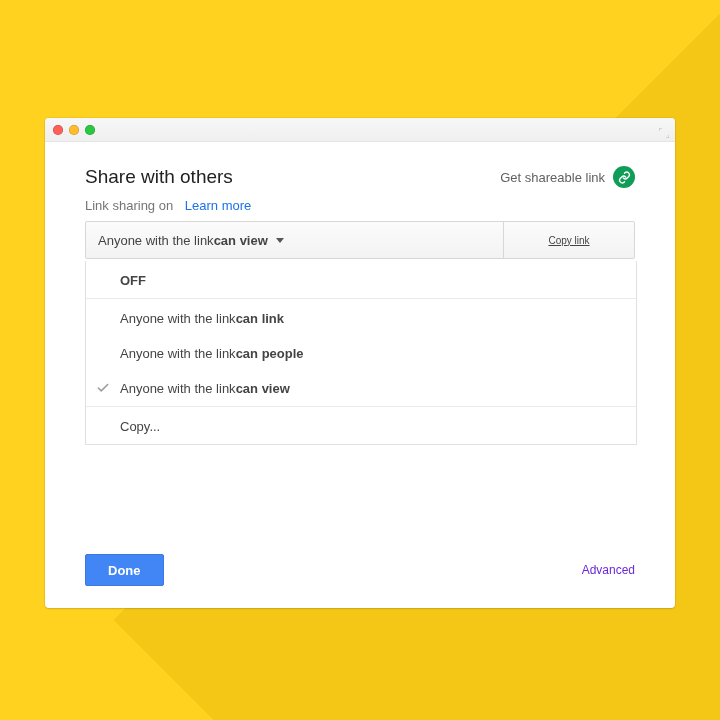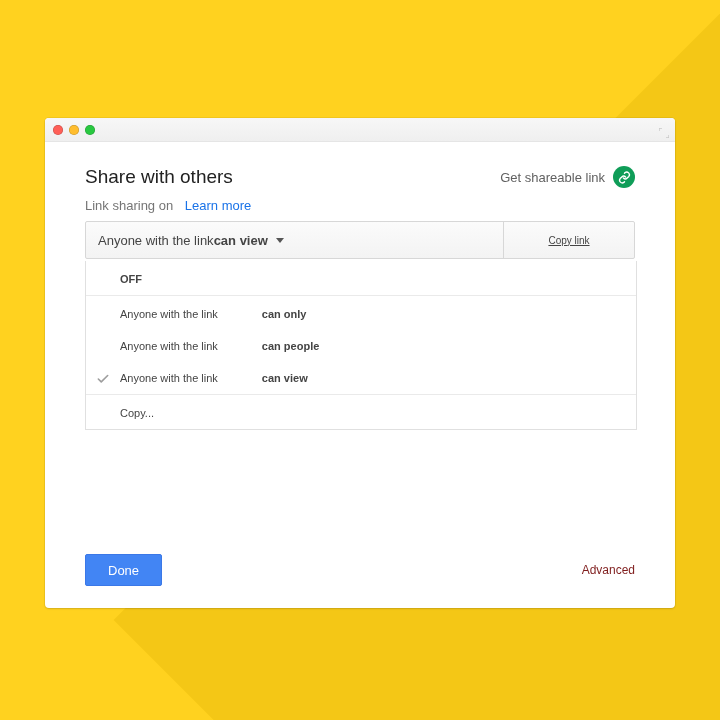--- a/index.html
+++ b/index.html
@@ -152,25 +152,24 @@
       border-left: 1px solid #e0e0e0;
       border-right: 1px solid #e0e0e0;
       border-bottom: 1px solid #e0e0e0;
       background: #fff;
     }
     .dd-section { border-top: 1px solid #eaeaea; }
     .dd-item {
       display: flex;
       align-items: flex-start;
       padding: 10px 12px 10px 34px;
-      font-size: 11px;
-      color: #444;
-      position: relative;
-      cursor: pointer;
-      gap: 44px;
+      font-size: 13px;
+      color: #444;
+      position: relative;
+      cursor: pointer;
     }
     .dd-item.group-first { padding-top: 12px; }
     .dd-item strong { font-weight: 700; }
     .check {
       position: absolute;
       left: 10px;
       color: #9e9e9e;
     }
 
     .footer {
@@ -183,25 +182,25 @@
       align-items: center;
     }
     .done-btn {
       background: #4285f4;
       color: #fff;
       border: 1px solid #3b78e7;
       border-radius: 2px;
       height: 32px;
       padding: 0 22px;
       font-size: 13px;
-      font-weight: 400;
+      font-weight: 700;
       cursor: pointer;
     }
     .advanced {
-      color: #7f1d1d;
+      color: #6d28d9;
       font-size: 12px;
       cursor: pointer;
     }
   </style>
 </head>
 <body>
 
 <div class="shadow-stripe"></div>
 
 <div class="window">
@@ -247,21 +246,21 @@
       <div class="bar-right">Copy link</div>
     </div>
 
     <div class="dropdown">
       <div class="dd-item group-first">
         <strong>OFF</strong>
       </div>
       <div class="dd-section">
         <div class="dd-item group-first">
           <span>Anyone with the link </span>
-          <strong>can only</strong>
+          <strong>can link</strong>
         </div>
         <div class="dd-item">
           <span>Anyone with the link </span>
           <strong>can people</strong>
         </div>
         <div class="dd-item">
           <span class="check">
             <svg width="14" height="14" viewBox="0 0 24 24" fill="none" stroke="#9e9e9e" stroke-width="2.8" stroke-linecap="round" stroke-linejoin="round">
                 <polyline points="20 6 9 17 4 12"></polyline>
               </svg>

